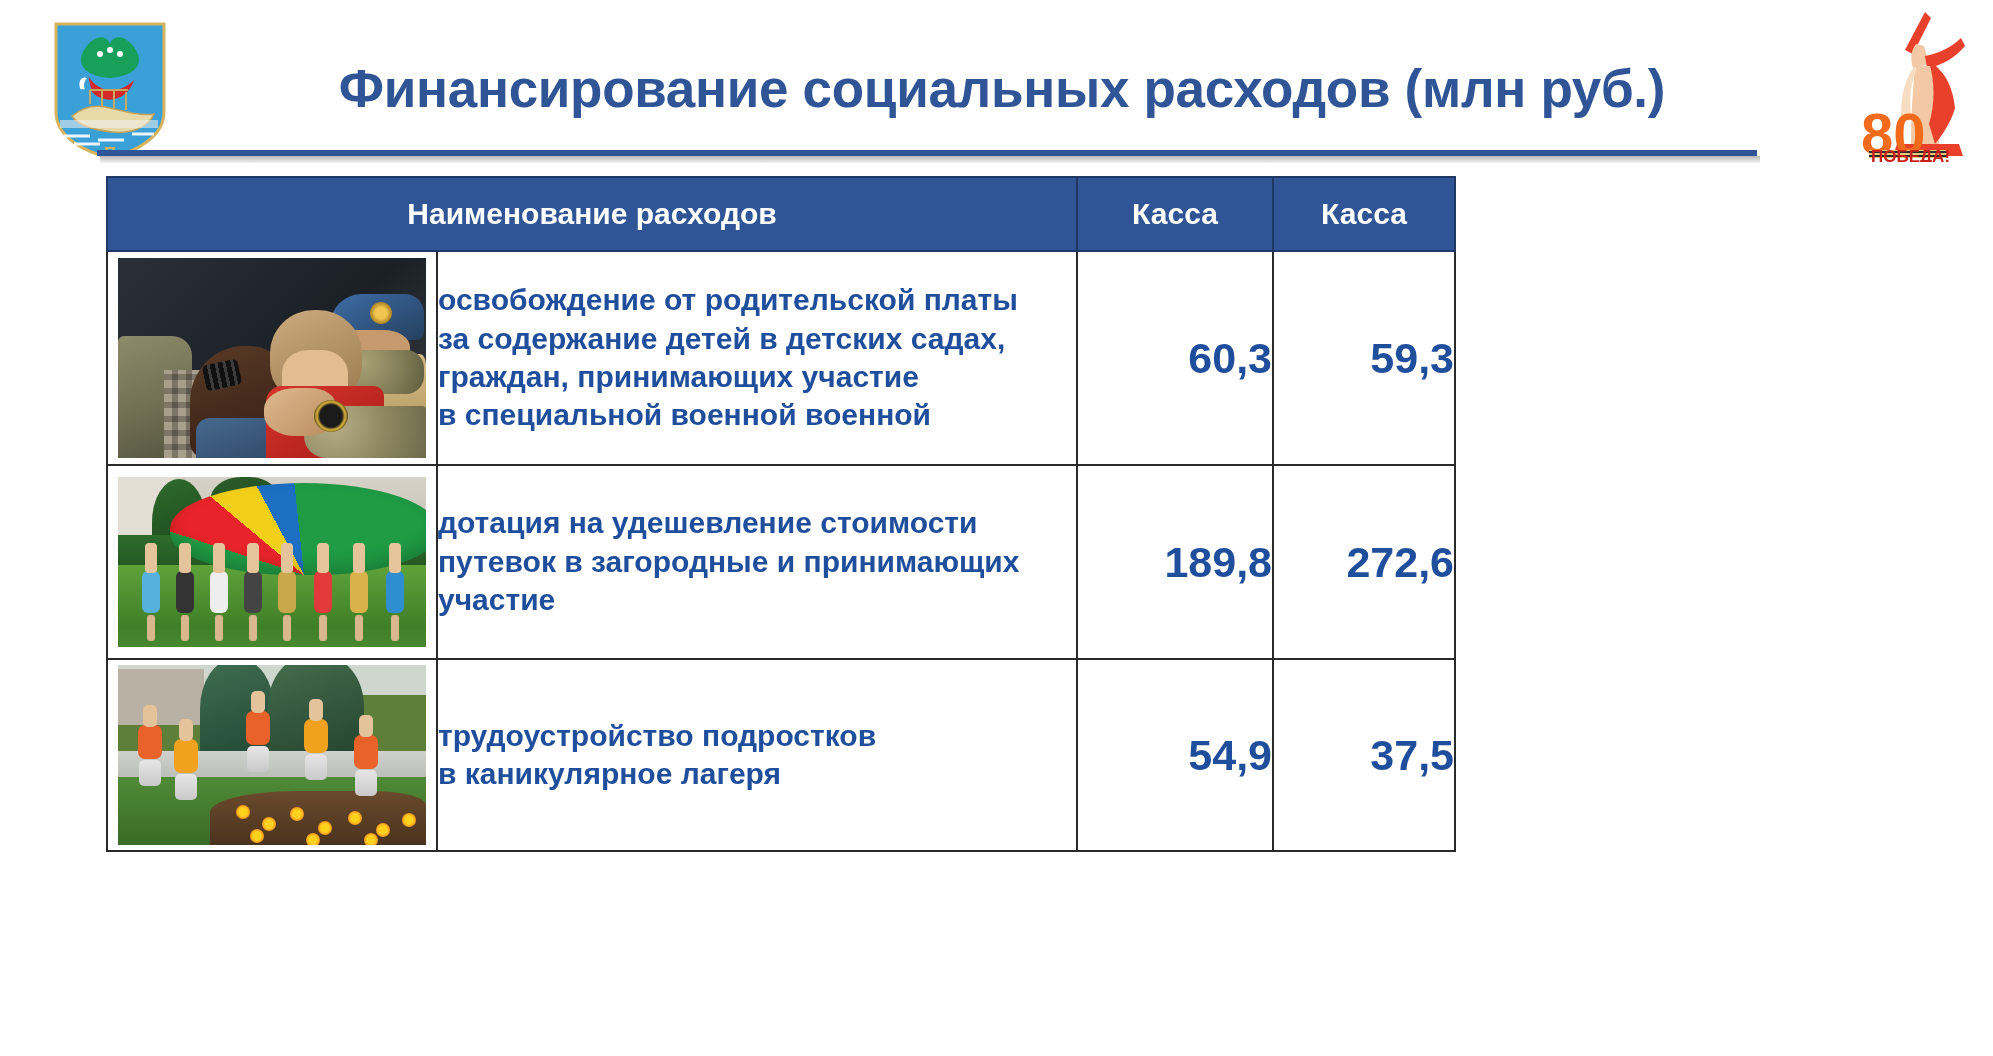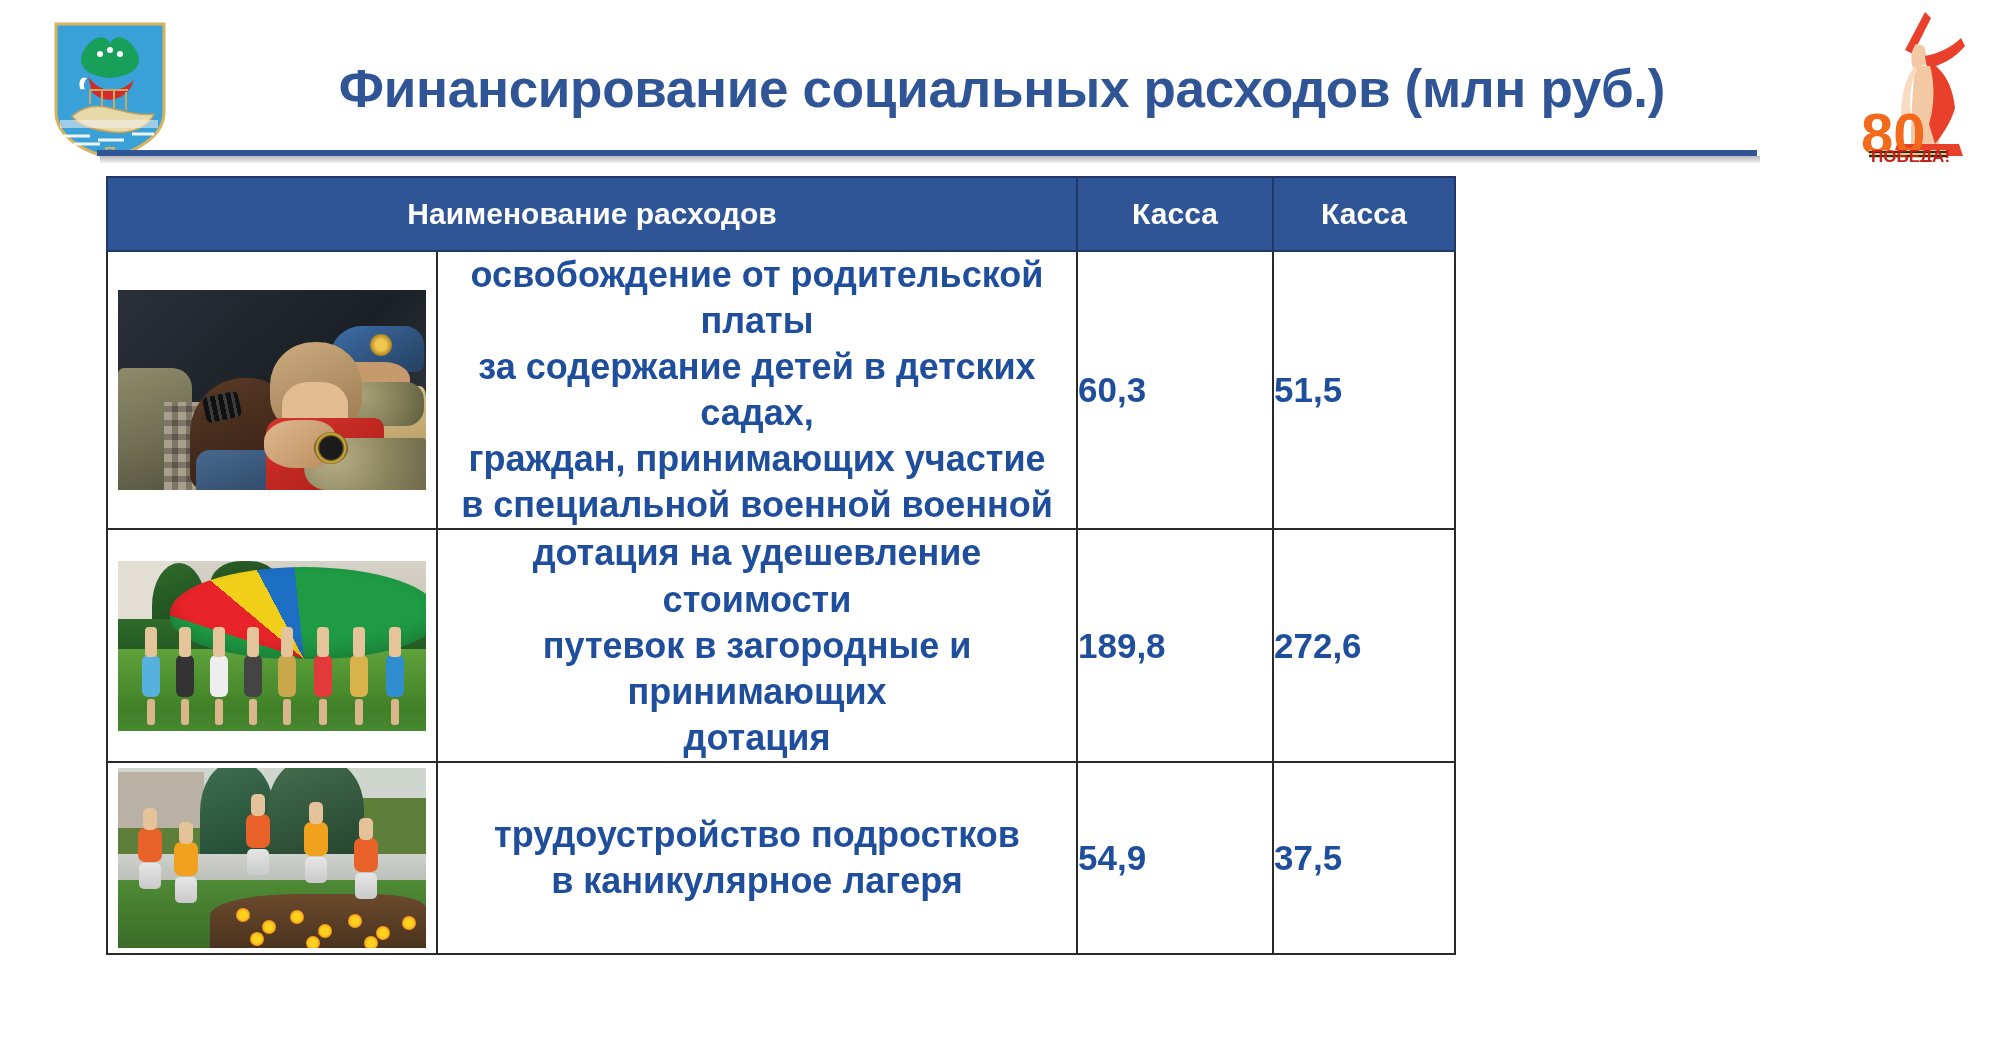--- a/index.html
+++ b/index.html
@@ -103,32 +103,32 @@
   .col-cash  { width: 182px; }
 
   .cell-img {
     vertical-align: middle;
     text-align: center;
     background: #ffffff;
     padding: 6px 0;
   }
   .cell-name {
     color: #1f4e9c;
-    font-size: 36px;
+    font-size: 30px;
     font-weight: bold;
     line-height: 1.28;
-    text-align: center;
+    text-align: left;
     vertical-align: middle;
     padding: 10px 16px;
   }
   .cell-num {
     color: #1f4e9c;
-    font-size: 35px;
+    font-size: 43px;
     font-weight: bold;
-    text-align: left;
+    text-align: right;
     vertical-align: middle;
   }
   .row-1 td { height: 212px; }
   .row-2 td { height: 192px; }
   .row-3 td { height: 190px; }
 
   
   .photo {
     position: relative;
     width: 308px;
@@ -322,21 +322,21 @@
           <i class="pl p1-watch"></i>
         </span>
       </td>
       <td class="cell-name">
         <div>освобождение от родительской платы</div>
         <div>за содержание детей в детских садах,</div>
         <div>граждан, принимающих участие</div>
         <div>в специальной военной военной</div>
       </td>
       <td class="cell-num">60,3</td>
-      <td class="cell-num">51,5</td>
+      <td class="cell-num">59,3</td>
     </tr>
 
     <tr class="row-2">
       <td class="cell-img">
         <span class="photo photo-2">
           <i class="pl p2-sky"></i>
           <i class="pl p2-bld"></i>
           <i class="pl p2-tree1"></i>
           <i class="pl p2-tree2"></i>
           <i class="pl p2-hedge"></i>
@@ -380,21 +380,21 @@
           <span class="p2-k" style="left:268px;">
               <s></s>
               <i style="background:#2f8ecf"></i>
               <b></b>
             </span>
         </span>
       </td>
       <td class="cell-name">
         <div>дотация на удешевление стоимости</div>
         <div>путевок в загородные и принимающих</div>
-        <div>дотация</div>
+        <div>участие</div>
       </td>
       <td class="cell-num">189,8</td>
       <td class="cell-num">272,6</td>
     </tr>
 
     <tr class="row-3">
       <td class="cell-img">
         <span class="photo photo-3">
           <i class="pl p3-sky"></i>
           <i class="pl p3-bldg"></i>

